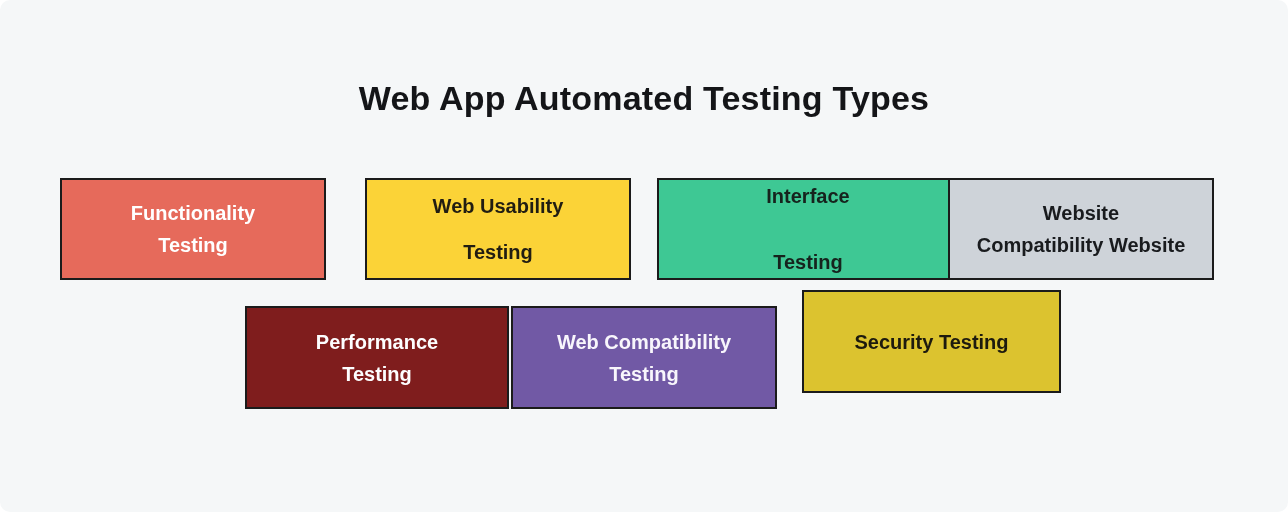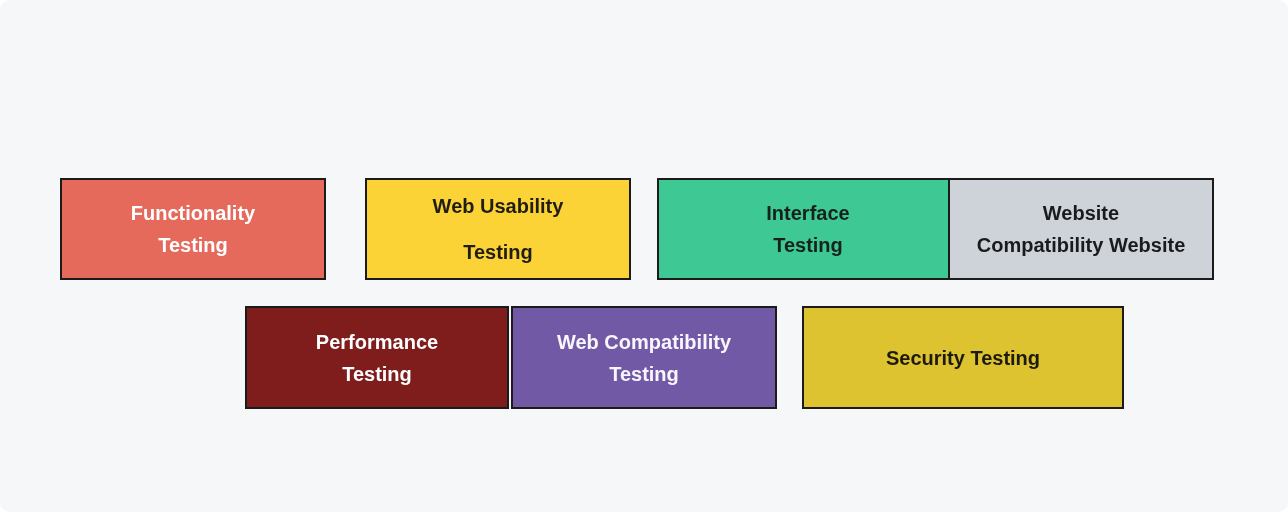--- a/index.html
+++ b/index.html
@@ -37,33 +37,34 @@
     flex-direction: column;
     align-items: center;
     justify-content: center;
     text-align: center;
     font-size: 20px;
     font-weight: 700;
     line-height: 32px;
   }
   .b1 { left: 60px;  top: 178px; width: 266px; height: 102px; }
   .b2 { left: 365px; top: 178px; width: 266px; height: 102px; gap: 14px; }
-  .b3 { left: 657px; top: 178px; width: 302px; height: 102px; }
+  .b3 { left: 657px; top: 178px; width: 302px; height: 102px; justify-content: space-between; }
   .b4 { left: 948px; top: 178px; width: 266px; height: 102px; }
   .b5 { left: 220px; top: 306px; width: 264px; height: 103px; }
   .b6 { left: 511px; top: 306px; width: 266px; height: 103px; }
-  .b7 { left: 802px; top: 306px; width: 322px; height: 103px; }
+  .b7 { left: 802px; top: 290px; width: 259px; height: 103px; }
   .box-line { display: block; min-height: 0; }
   .box-line:empty { display: none; }
 </style>
 </head>
 <body>
 
 <div class="canvas" style="background-color: rgb(245, 247, 248);">
 
+  <h1 class="title" style="color: rgb(20, 21, 24);">Web App Automated Testing Types</h1>
 
   <div class="box b1" style="background-color: rgb(230, 106, 91); color: rgb(255, 255, 255); border-color: rgb(27, 27, 27);">
     <span class="box-line">Functionality</span>
     <span class="box-line">Testing</span>
   </div>
 
   <div class="box b2" style="background-color: rgb(251, 211, 55); color: rgb(33, 29, 18); border-color: rgb(27, 27, 27);">
     <span class="box-line">Web Usability</span>
     <span class="box-line">Testing</span>
   </div>

